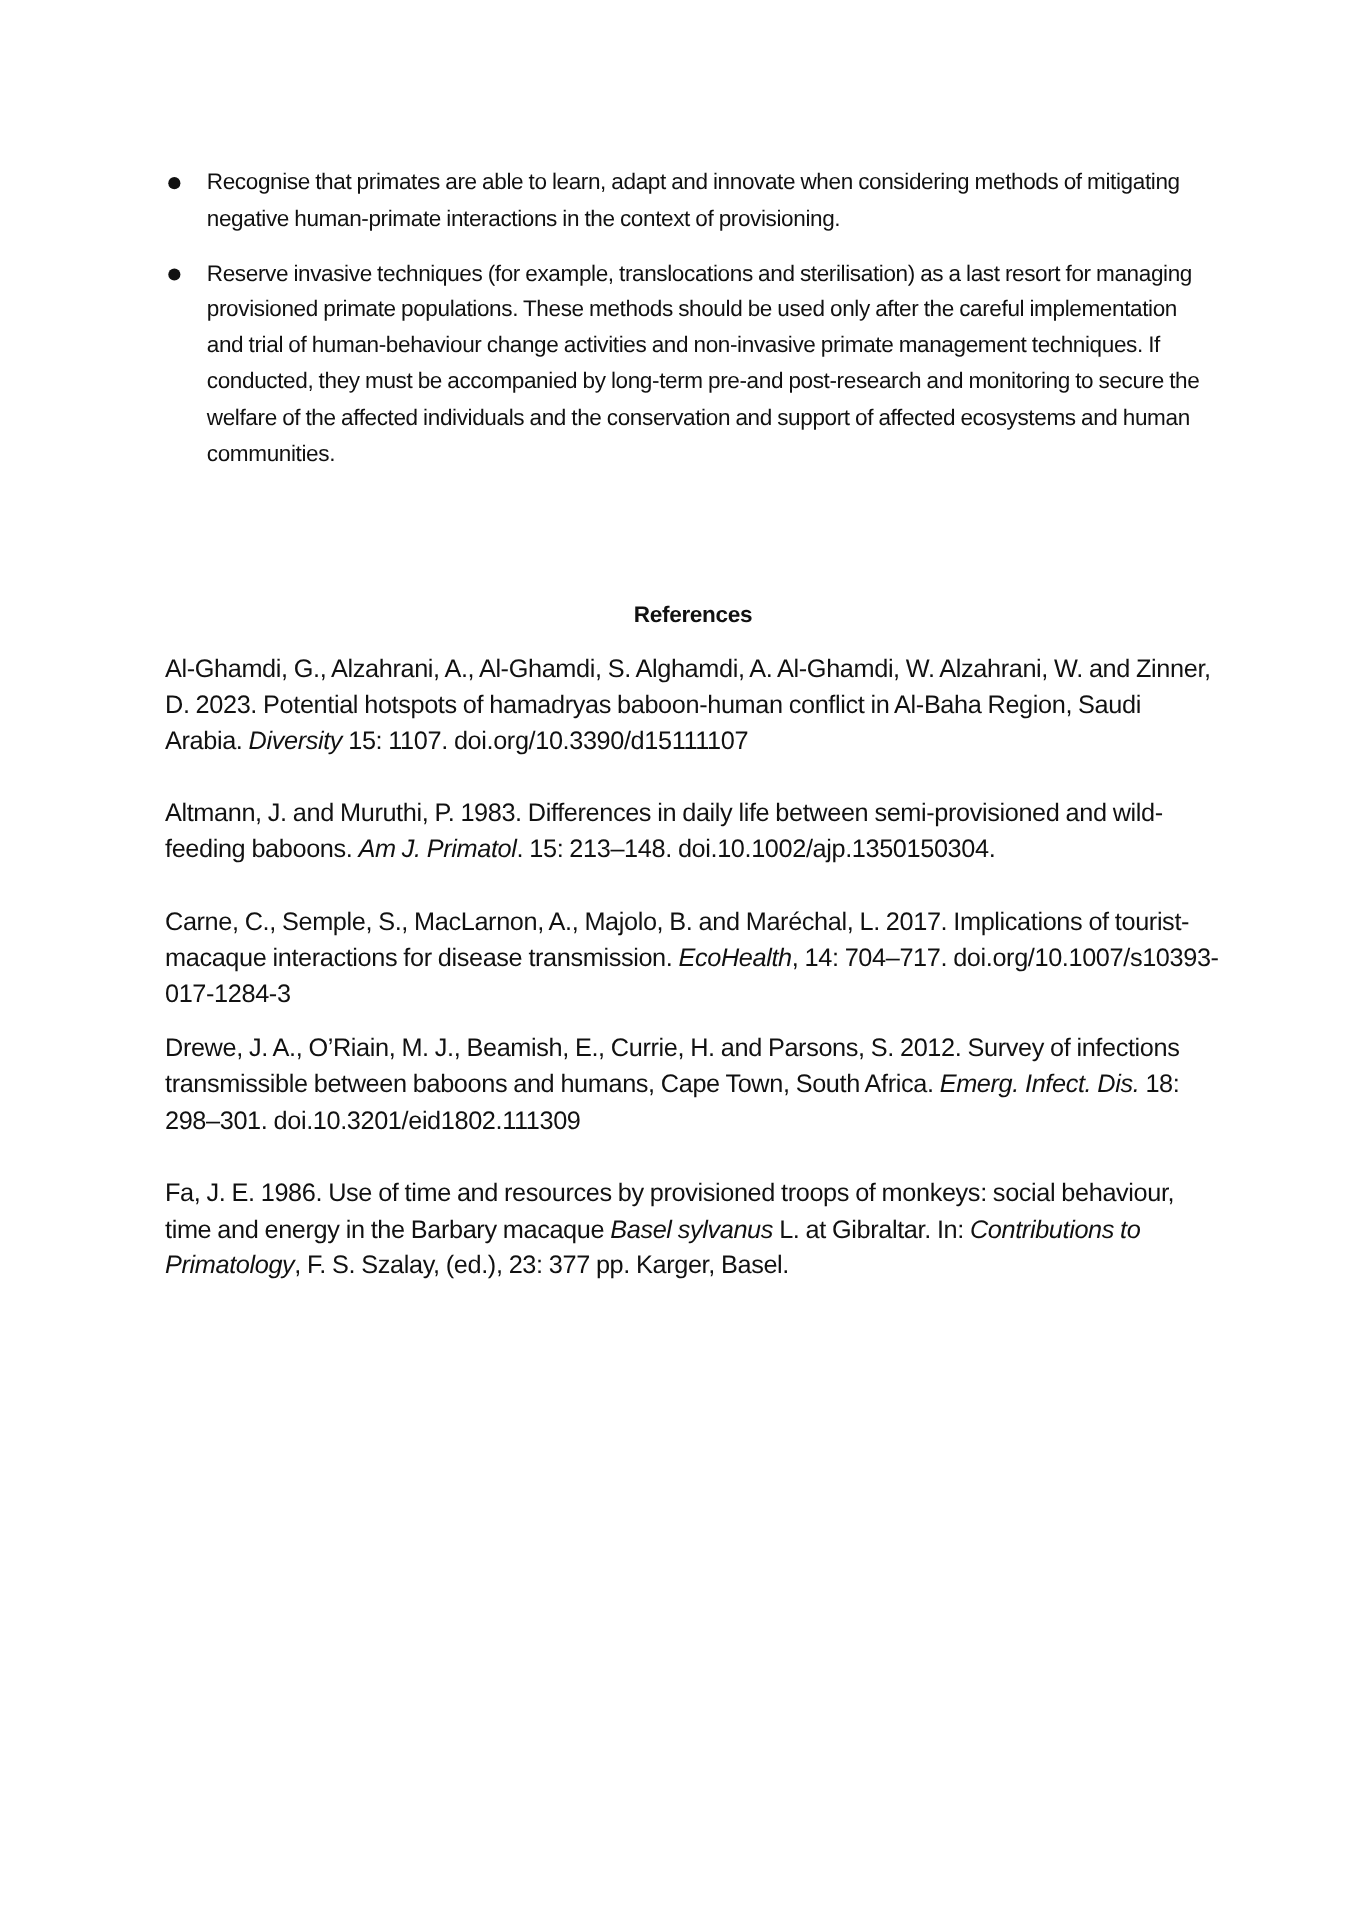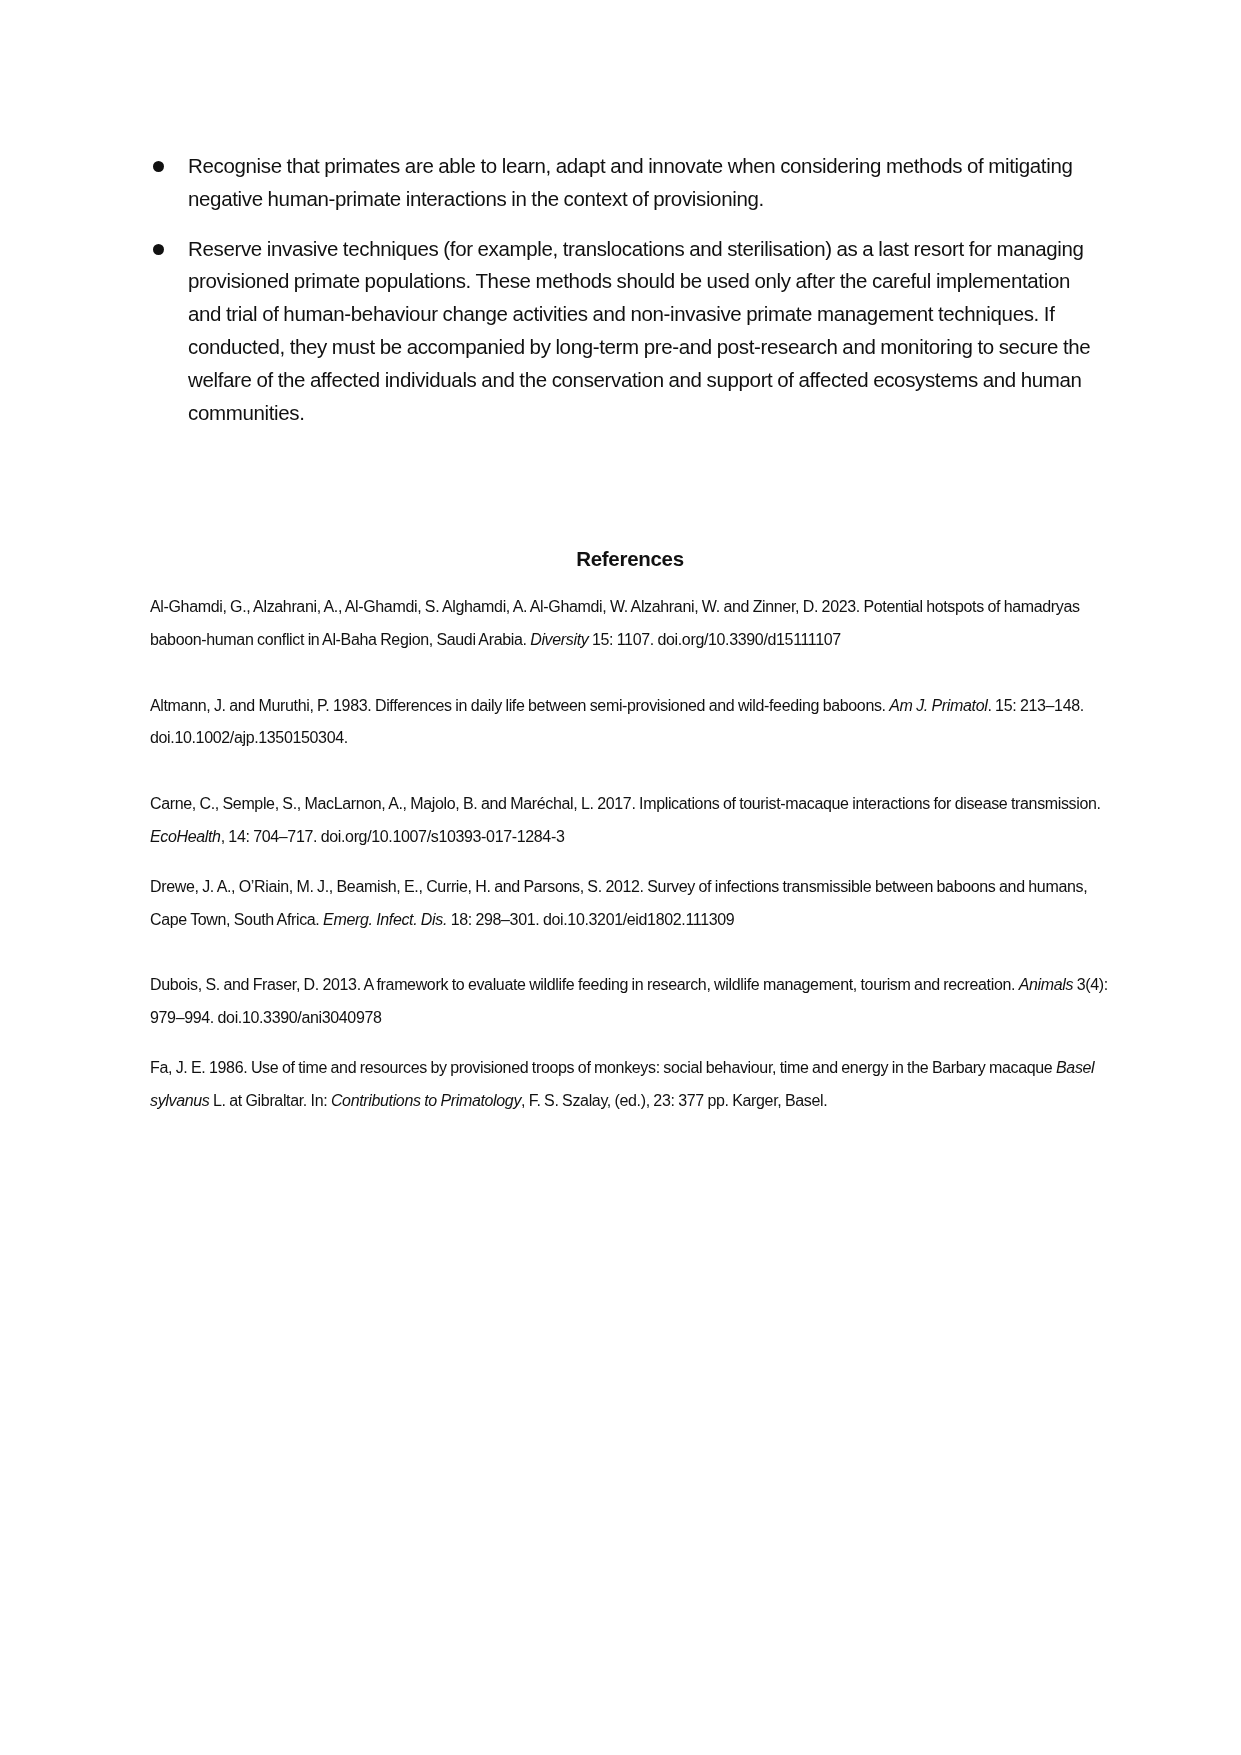--- a/index.html
+++ b/index.html
@@ -4,21 +4,21 @@
 <style>
   html, body { margin: 0; padding: 0; background: #ffffff; }
   body { width: 1241px; height: 1755px; position: relative; overflow: hidden;
          font-family: "Liberation Sans", "DejaVu Sans", sans-serif; color: #111111; }
   .page { position: absolute; left: 0; top: 0; width: 986px; height: 1755px; }
   .bullets { position: absolute; left: 150px; top: 150px; width: 950px; margin: 0; padding: 0; list-style: none; }
   .bullet { position: relative; padding-left: 38px; font-size: 20.5px; line-height: 32.8px; margin-bottom: 17px; letter-spacing: -0.35px; word-spacing: -0.5px; }
   .bullet .dot { position: absolute; left: 3px; top: 11px; width: 11px; height: 11px; border-radius: 50%; background: #111; }
   .refs { position: absolute; left: 150px; top: 545px; width: 960px; }
   .refs-title { font-weight: bold; font-size: 20.5px; line-height: 28px; margin: 0 0 18px 0; letter-spacing: -0.3px; text-align: center; }
-  .ref { font-size: 16px; line-height: 32.8px; margin: 0; letter-spacing: -0.35px; word-spacing: -0.5px; }
+  .ref { font-size: 23px; line-height: 32.8px; margin: 0; letter-spacing: -0.35px; word-spacing: -0.5px; }
   .ref i { font-style: italic; }
   .gap-l { margin-bottom: 33px; }
   .gap-s { margin-bottom: 17px; }
 </style>
 </head>
 <body>
 
 <div class="page">
   <ul class="bullets">
     <li class="bullet">
@@ -31,17 +31,16 @@
     </li>
   </ul>
 
   <div class="refs">
     <h2 class="refs-title">References</h2>
     <div id="ref-list">
       <p class="ref gap-l"><span>Al-Ghamdi, G., Alzahrani, A., Al-Ghamdi, S. Alghamdi, A. Al-Ghamdi, W. Alzahrani, W. and Zinner, D. 2023. Potential hotspots of hamadryas baboon-human conflict in Al-Baha Region, Saudi Arabia. </span><i>Diversity</i><span> 15: 1107. doi.org/10.3390/d15111107</span></p>
       <p class="ref gap-l"><span>Altmann, J. and Muruthi, P. 1983. Differences in daily life between semi-provisioned and wild-feeding baboons. </span><i>Am J. Primatol</i><span>. 15: 213–148. doi.10.1002/ajp.1350150304.</span></p>
       <p class="ref gap-s"><span>Carne, C., Semple, S., MacLarnon, A., Majolo, B. and Maréchal, L. 2017. Implications of tourist-macaque interactions for disease transmission. </span><i>EcoHealth</i><span>, 14: 704–717. doi.org/10.1007/s10393-017-1284-3</span></p>
       <p class="ref gap-l"><span>Drewe, J. A., O’Riain, M. J., Beamish, E., Currie, H. and Parsons, S. 2012. Survey of infections transmissible between baboons and humans, Cape Town, South Africa. </span><i>Emerg. Infect. Dis.</i><span> 18: 298–301. doi.10.3201/eid1802.111309</span></p>
-      <p class="ref gap-s"><span>Dubois, S. and Fraser, D. 2013. A framework to evaluate wildlife feeding in research, wildlife management, tourism and recreation. </span><i>Animals</i><span> 3(4): 979–994. doi.10.3390/ani3040978</span></p>
       <p class="ref"><span>Fa, J. E. 1986. Use of time and resources by provisioned troops of monkeys: social behaviour, time and energy in the Barbary macaque </span><i>Basel sylvanus</i><span> L. at Gibraltar. In: </span><i>Contributions to Primatology</i><span>, F. S. Szalay, (ed.), 23: 377 pp. Karger, Basel.</span></p>
     </div>
   </div>
 </div>
 
 </body></html>

